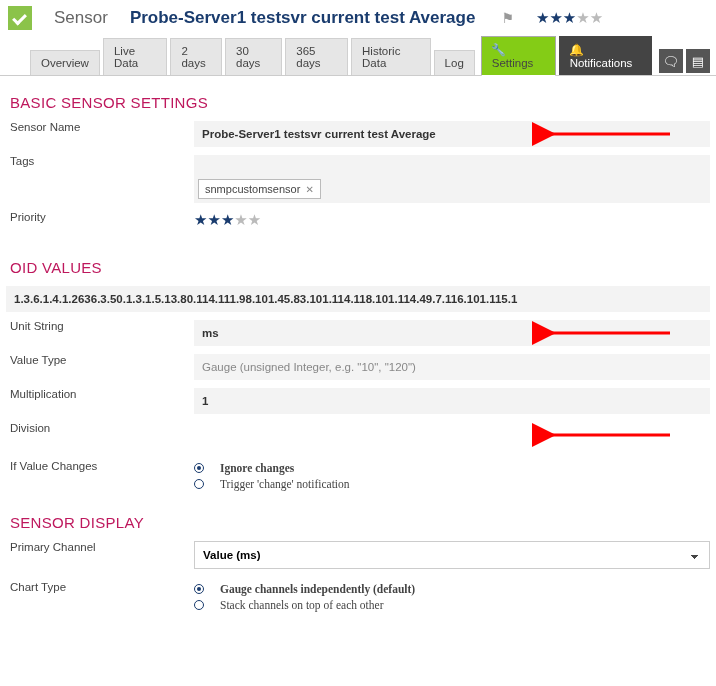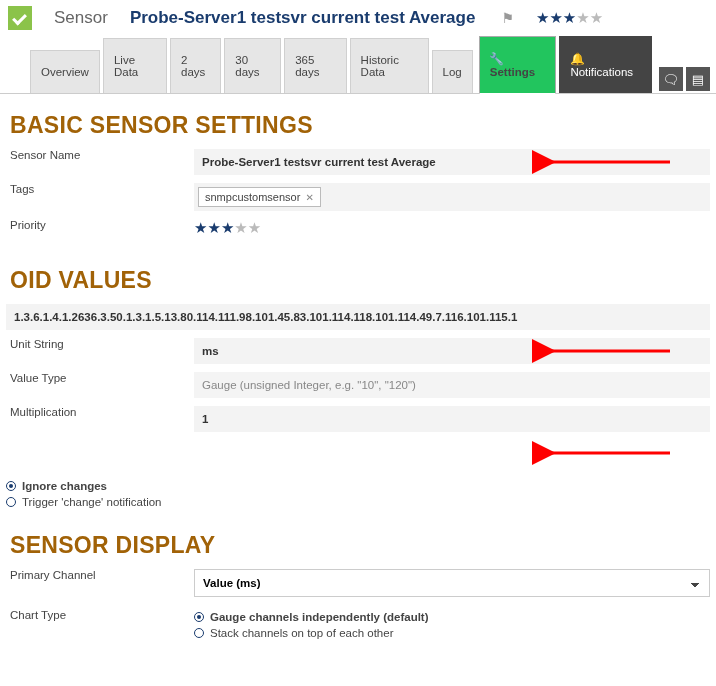--- a/index.html
+++ b/index.html
@@ -9,39 +9,39 @@
   .status-box { width: 24px; height: 24px; background: #8bc34a; position: relative; }
   .status-box::after { content: ""; position: absolute; left: 5px; top: 8px; width: 10px; height: 5px; border-left: 3px solid #fff; border-bottom: 3px solid #fff; transform: rotate(-45deg); }
   .header-label { color: #666; font-size: 17px; }
   .header-title { color: #1a3c6e; font-size: 17px; font-weight: bold; }
   .flag { color: #999; font-size: 14px; margin-left: 4px;}
   .stars { display: inline-flex; font-size: 15px; }
   .star-full { color: #1a3c6e; }
   .star-empty { color: #bbb; }
 
   .tabs { display: flex; gap: 3px; padding: 0 6px 0 30px; border-bottom: 1px solid #ccc; align-items: flex-end; }
-  .tab { background: #e6e6e6; color: #444; padding: 15px 10px; font-size: 11.5px; border: 1px solid #d0d0d0; border-bottom: none; cursor: pointer; }
-  .tab.active { background: #22c55e; font-weight: bold; border: 1px solid #aaa; border-bottom: 1px solid #fff; margin-bottom: -1px; }
+  .tab { background: #e6e6e6; color: #444; padding: 6px 10px; font-size: 11.5px; border: 1px solid #d0d0d0; border-bottom: none; cursor: pointer; }
+  .tab.active { background: #84cc16; font-weight: normal; border: 1px solid #aaa; border-bottom: 1px solid #fff; margin-bottom: -1px; }
   .tab.dark { background: #444; color: #fff; border-color: #444; }
   .tab-spacer { flex: 1; }
   .tab .ico { margin-right: 4px; font-size: 12px; }
   .right-btns { display: flex; gap: 3px; padding-bottom: 2px; margin-left: 4px;}
   .sq-btn { background: #555; color: #fff; width: 24px; height: 24px; display: flex; align-items: center; justify-content: center; font-size: 13px; cursor: pointer; }
 
-  .section-title { color: #a16207; font-size: 23px; font-weight: 700; padding: 18px 0 6px 10px; letter-spacing: 0.3px;}
+  .section-title { color: #be185d; font-size: 15px; font-weight: 400; padding: 18px 0 6px 10px; letter-spacing: 0.3px;}
   
   .row { display: flex; align-items: flex-start; padding: 4px 6px; min-height: 34px; position: relative;}
   .row-label { width: 188px; color: #444; font-size: 11.5px; padding-left: 4px;}
   .row-content { flex: 1; }
   .input-wide { width: 100%; background: #f3f3f3; border: none; padding: 7px 8px; font-size: 11.5px; font-weight: bold; color: #333; font-family: inherit;}
   .input-wide.light { font-weight: normal; color: #888; background: #f4f4f4;}
   .tag-input { display: flex; width: 100%; background: #f3f3f3; padding: 4px; }
-  .tag-chip { background: #fff; border: 1px solid #bbb; padding: 3px 6px; font-size: 11px; color: #444; display: inline-flex; align-items: center; gap: 5px;}
+  .tag-chip { background: #fff; border: 1px solid #bbb; padding: 3px 6px; font-size: 11px; color: #444; display: inline-flex; align-items: center; gap: 5px; margin-top: 20px;}
   .tag-chip .x { color: #888; cursor: pointer; font-size: 10px;}
-  .radio-row { display: flex; align-items: center; gap: 6px; padding: 2px 0;}
+  .radio-row { display: flex; align-items: center; gap: 16px; padding: 2px 0; font-family: Liberation Serif, serif;}
   .radio-dot { width: 10px; height: 10px; border: 1.5px solid #1a3c6e; border-radius: 50%; position: relative; }
   .radio-dot.sel::after { content:""; position:absolute; left:1.5px; top:1.5px; width:4px; height:4px; background:#1a3c6e; border-radius:50%;}
   .radio-label { font-size: 11.5px; color: #444;}
   .radio-label.bold { font-weight: bold;}
   .select-wide { width: 100%; border: 1px solid #ccc; background: #fff; padding: 7px 8px; font-size: 11.5px; font-weight: bold; font-family: inherit; appearance: none; -webkit-appearance:none; background-image: linear-gradient(45deg, transparent 50%, #444 50%), linear-gradient(-45deg, transparent 50%, #444 50%); background-position: calc(100% - 14px) 13px, calc(100% - 10px) 13px; background-size: 4px 4px; background-repeat: no-repeat;}
   
   .arrow-annot { position: absolute; pointer-events: none; }
   .arrow-annot svg { overflow: visible; }
 </style>
 </head>
@@ -144,28 +144,30 @@
 </div>
 
 <div class="row">
   <div class="row-label">Multiplication</div>
   <div class="row-content">
     <input class="input-wide" value="1" style="">
   </div>
 </div>
 
 <div class="row">
+  <div class="row-label">Division</div>
   <div class="arrow-annot" style="left:540px; top:5px;">
     <svg width="140" height="24">
         <line x1="130" y1="12" x2="10" y2="12" stroke="red" stroke-width="3" marker-end="url(#ah1)"></line>
       </svg>
   </div>
 </div>
 
 <div class="row" style="align-items:flex-start; padding-top:8px;">
+  <div class="row-label">If Value Changes</div>
   <div class="row-content">
     <div class="radio-row">
         <span class="radio-dot sel"></span>
         <span class="radio-label bold">Ignore changes</span>
       </div>
     <div class="radio-row">
         <span class="radio-dot"></span>
         <span class="radio-label">Trigger 'change' notification</span>
       </div>
   </div>

